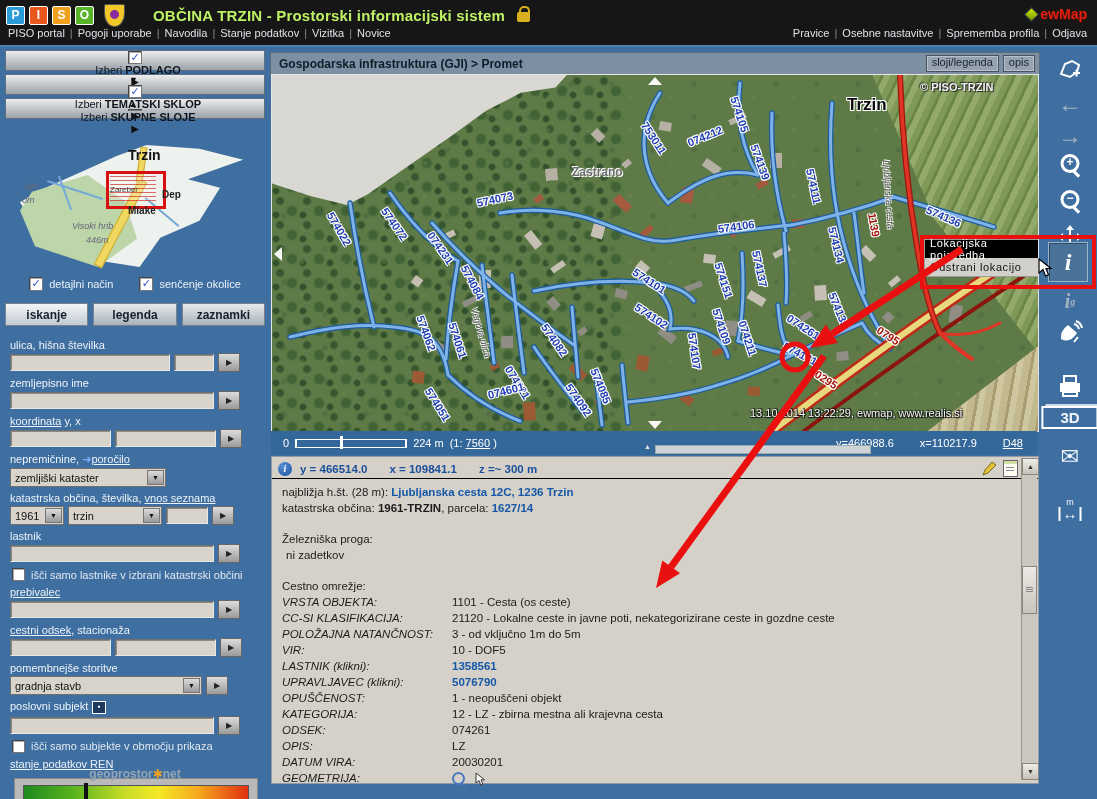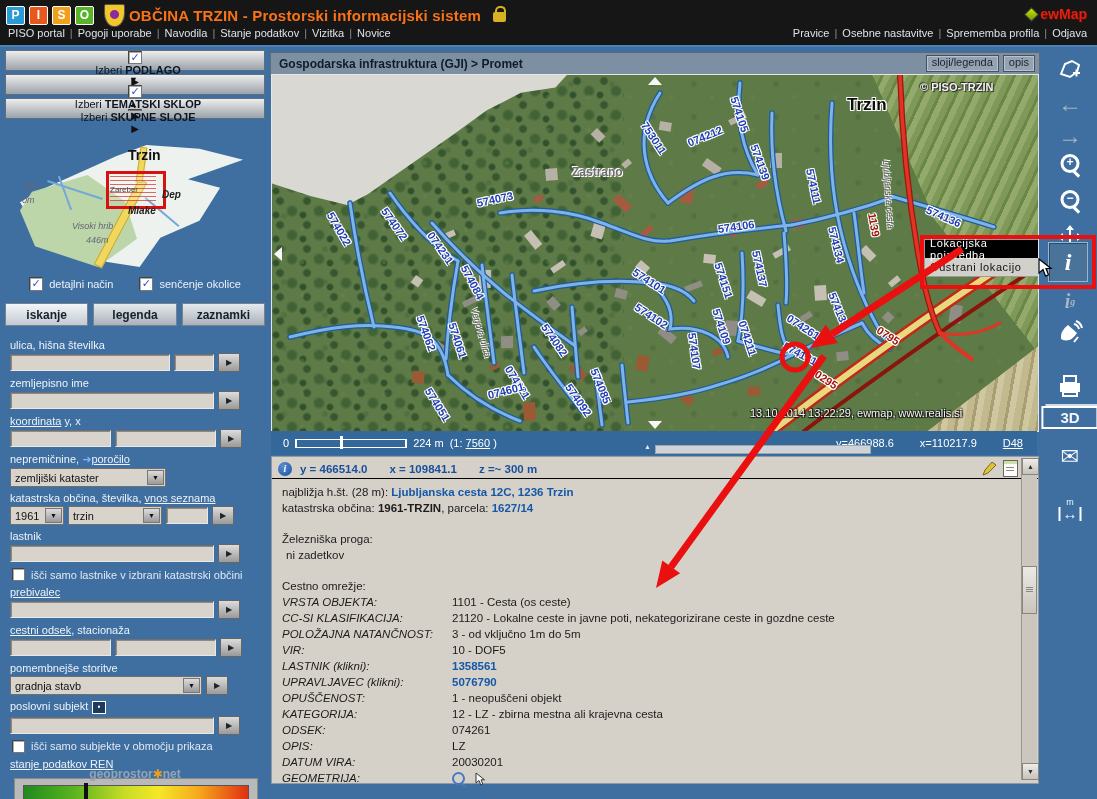--- a/index.html
+++ b/index.html
@@ -5,21 +5,21 @@
   html,body{margin:0;padding:0;}
   body{width:1097px;height:799px;overflow:hidden;background:#2a2a2a;font-family:"Liberation Sans","DejaVu Sans",sans-serif;}
   #app{position:relative;width:1097px;height:799px;background:#3f6fa0;overflow:hidden;}
 
   
   #hdr{position:absolute;left:0;top:0;width:1097px;height:45px;background:#161616;border-bottom:2px solid #4b82b4;z-index:5;}
   #hdr-top{position:absolute;left:6px;top:3px;height:24px;display:flex;align-items:center;gap:4px;}
   .logo-box{width:17px;height:17px;border:1px solid #fff;border-radius:2px;color:#fff;font-weight:bold;font-size:12px;display:flex;align-items:center;justify-content:center;}
   .lb0{background:#2b9bd8;} .lb1{background:#e8581c;} .lb2{background:#f0a01c;} .lb3{background:#58b428;}
   #coat{width:19px;height:21px;margin-left:6px;background:radial-gradient(circle at 50% 45%, #8a2ca0 0 4px, #f2c828 5px);border:1px solid #555;border-radius:2px 2px 48% 48%/2px 2px 60% 60%;}
-  #hdr-title{color:#f97316;font-size:15px;font-weight:bold;margin-left:0;letter-spacing:.2px;}
+  #hdr-title{color:#bef264;font-size:15px;font-weight:bold;margin-left:24px;letter-spacing:.2px;}
   #lock{position:relative;width:13px;height:10px;background:#d8b020;border-radius:2px;margin-left:8px;margin-top:4px;}
   #lock::before{content:"";position:absolute;left:2px;top:-6px;width:7px;height:6px;border:2px solid #d8b020;border-bottom:none;border-radius:5px 5px 0 0;}
   #ewmap{position:absolute;right:10px;top:6px;display:flex;align-items:center;gap:3px;}
   #ew-diamond{width:9px;height:9px;background:linear-gradient(135deg,#d8e800,#6a9800);transform:rotate(45deg);border:1px solid #334;}
   #ew-text{color:#e02010;font-weight:bold;font-size:14px;text-shadow:1px 1px 0 #501008;}
   .menurow{position:absolute;top:27px;font-size:11px;color:#dde2e8;}
   #menu-left{left:8px;} #menu-right{right:10px;}
   .mi{cursor:pointer;} .sep{color:#8a8a8a;margin:0 5px;}
 
   
@@ -33,21 +33,21 @@
   
   #ov{position:relative;width:230px;height:122px;margin:26px auto 0 auto;}
   #ov-shape{position:absolute;left:0;top:0;width:230px;height:122px;background:#eef2ee;clip-path:polygon(55% 0,78% 3%,97% 12%,73% 28%,87% 35%,78% 62%,61% 76%,52% 100%,38% 96%,20% 86%,5% 62%,0 47%,10% 36%,28% 21%,42% 9%);}
   #ov-green{position:absolute;left:0;top:28px;width:150px;height:94px;background:#bcd6aa;clip-path:polygon(8% 20%,45% 2%,70% 30%,78% 70%,52% 100%,10% 78%,0 40%);}
   .ov-road{position:absolute;background:#f0d860;border:1px solid #c8a830;}
   .ov-creek{position:absolute;background:#74a8d8;}
   #ov-hatch{position:absolute;left:90px;top:30px;width:46px;height:26px;background:repeating-linear-gradient(0deg,rgba(210,60,50,.75) 0 1px,rgba(255,255,255,.25) 1px 4px);}
   #ov-redrect{position:absolute;left:86px;top:26px;width:54px;height:32px;border:3px solid #d81010;}
   .ovl{position:absolute;white-space:nowrap;}
   .ovl.big{font-size:14px;font-weight:bold;color:#111;}
-  .ovl.med{font-size:10px;font-weight:bold;color:#222;font-style:italic;}
+  .ovl.med{font-size:10px;font-weight:bold;color:#222;}
   .ovl.sm{font-size:8px;color:#444;}
   .ovl.it{font-size:9px;font-style:italic;color:#667;}
   #opt-row{display:flex;justify-content:center;gap:26px;margin-top:10px;font-size:11px;color:#eaf1f8;}
   .opt{display:flex;align-items:center;gap:6px;}
   #tabs{display:flex;gap:5px;margin:12px 5px 0 5px;}
   .tab{flex:1;height:21px;background:linear-gradient(#e6eaed,#a9b2ba);border:1px solid #78828c;font-size:12px;font-weight:bold;color:#16202c;display:flex;align-items:center;justify-content:center;}
   .tab.active{background:linear-gradient(#f4f6f8,#c2cad2);}
   
   #form{padding:8px 8px 0 10px;font-size:11px;color:#ecf2f9;}
   .flabel{margin:5px 0 2px 0;}

